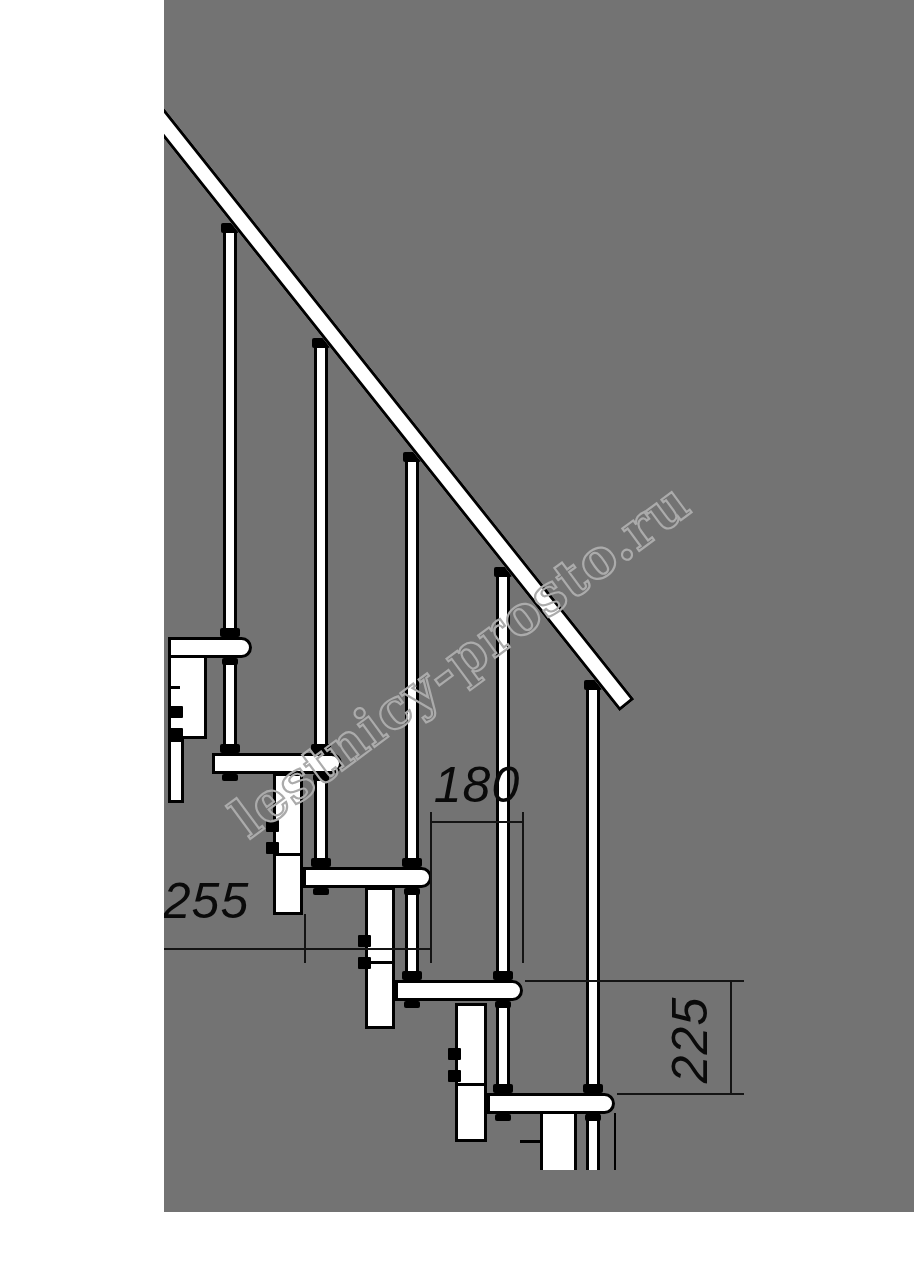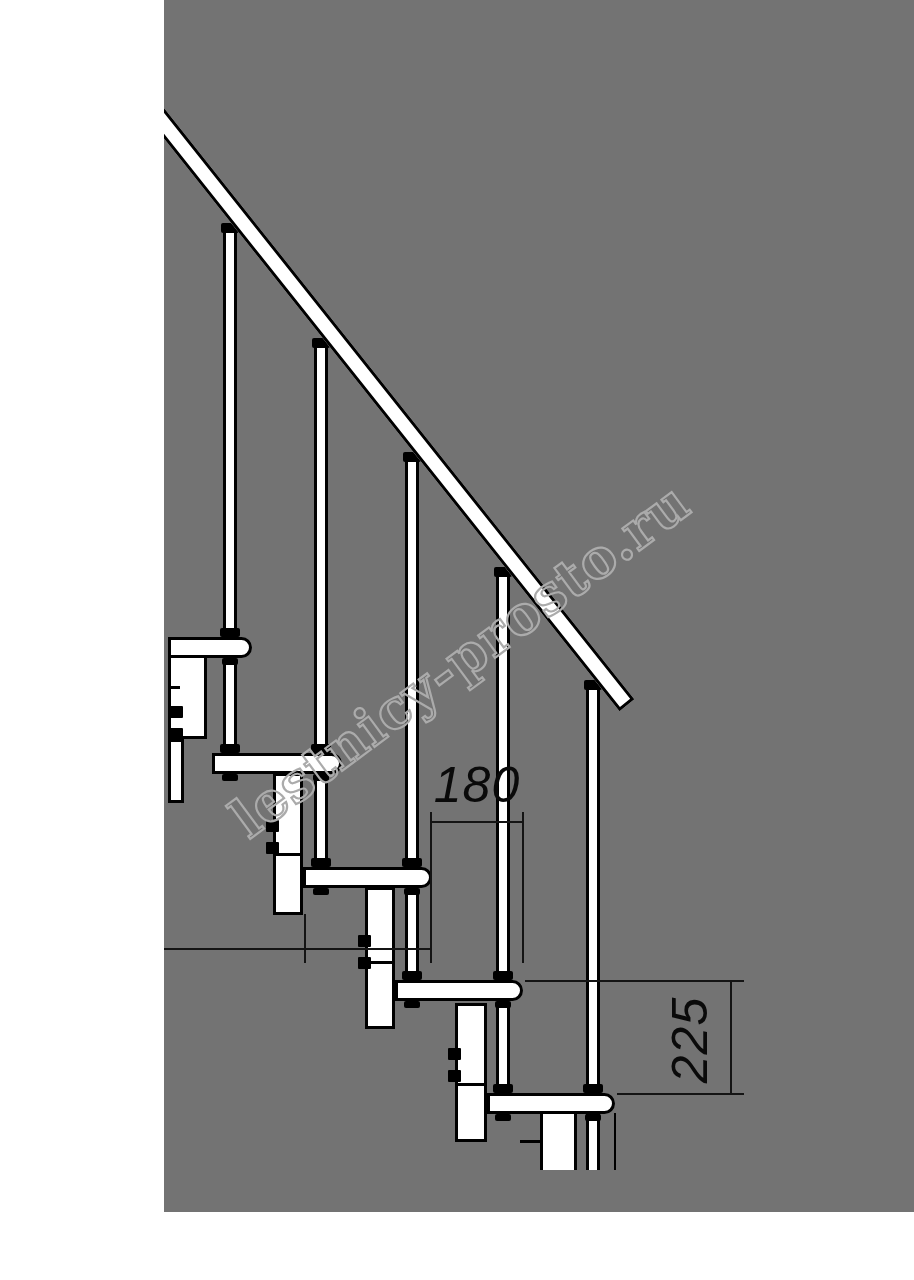--- a/index.html
+++ b/index.html
@@ -109,19 +109,20 @@
       <div class="arr r" style="left: 391px; top: 943px; width: 0px; height: 0px;"></div>
       <div class="thin" style="left: 525px; top: 980px; width: 219px; height: 2px;"></div>
       <div class="thin" style="left: 617px; top: 1093px; width: 127px; height: 2px;"></div>
       <div class="thin" style="left: 730px; top: 981px; width: 2px; height: 113px;"></div>
       <div class="arr u" style="left: 725px; top: 981px; width: 0px; height: 0px;"></div>
       <div class="arr d" style="left: 725px; top: 1054px; width: 0px; height: 0px;"></div>
     </div>
 
   <div class="dim-text" style="left:422px;top:756px;width:110px;">180</div>
 
+  <div class="dim-text" style="left:146px;top:872px;width:120px;">255</div>
 
   <div class="dim-text vert" style="left:628px;top:1012px;width:124px;height:56px;line-height:56px;">225</div>
 
   <div class="watermark">lestnicy-prosto.ru</div>
 
   <div class="cover"></div>
 </div>
 
 </body></html>

